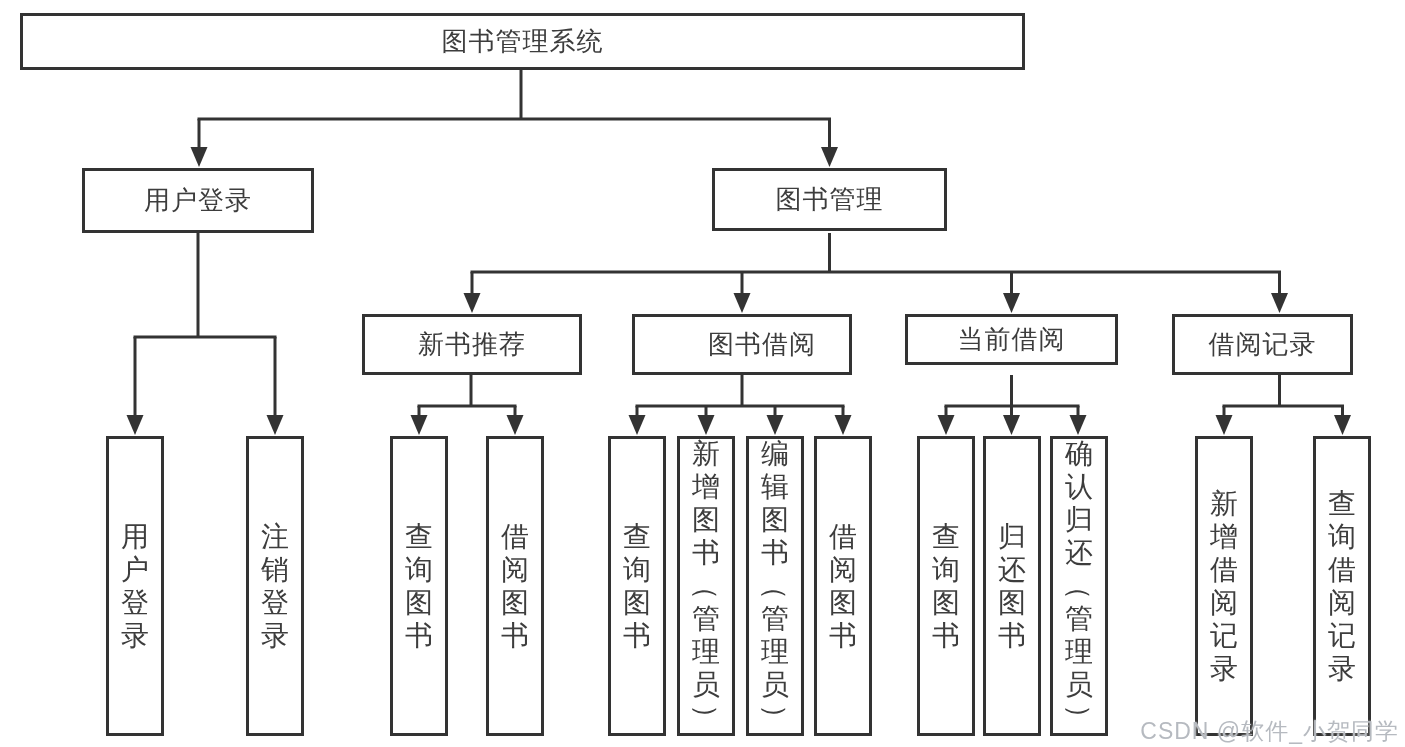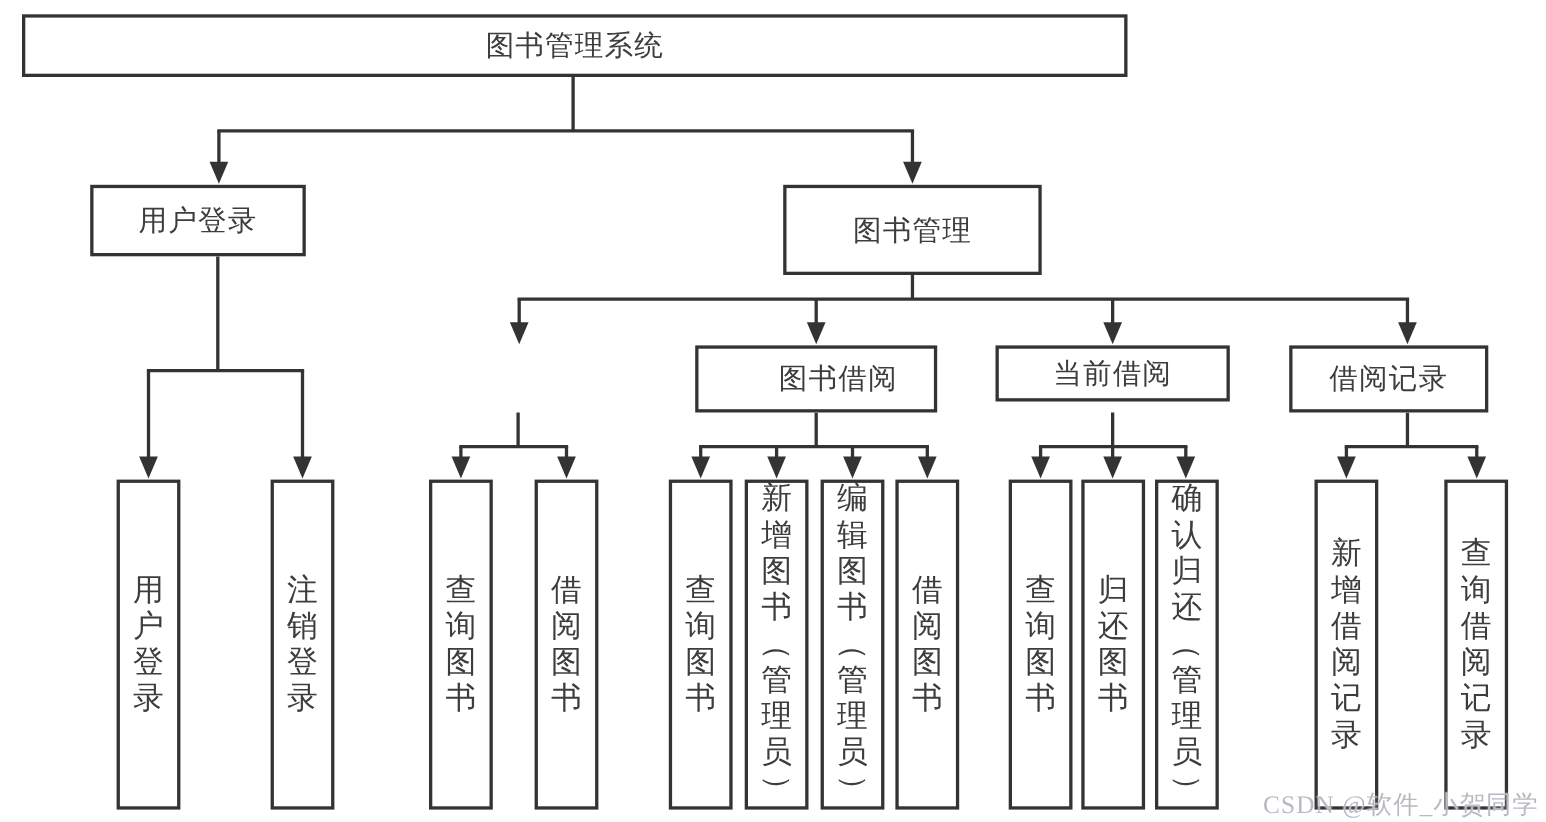--- a/index.html
+++ b/index.html
@@ -6,21 +6,21 @@
     --line:#333333;
     --text:#3d3d3d;
     --fill:#ffffff;
     --wm:#b6bac0;
   }
   html,body{margin:0;padding:0;background:#ffffff;}
   #canvas{
     position:relative;
     width:1405px;height:747px;
     background:var(--fill);
-    font-family:Liberation Serif, serif;
+    font-family:Liberation Sans, sans-serif;
     overflow:hidden;
   }
   #connectors{position:absolute;left:0;top:0;width:1405px;height:747px;}
   .node{
     position:absolute;
     background:var(--fill);
     border:3px solid var(--line);
     box-sizing:border-box;
     display:flex;align-items:center;justify-content:center;
     color:var(--text);
@@ -97,27 +97,30 @@
       <line x1="1224" y1="406" x2="1224" y2="418" stroke="#333333" stroke-width="3" stroke-linecap="butt"></line>
       <polygon points="1215.5,415 1232.5,415 1224,435" fill="#333333"></polygon>
       <line x1="1342.5" y1="406" x2="1342.5" y2="418" stroke="#333333" stroke-width="3" stroke-linecap="butt"></line>
       <polygon points="1334,415 1351,415 1342.5,435" fill="#333333"></polygon>
     </svg>
 
   <div class="node h" style="left:20px;top:13px;width:1005px;height:57px;">
     <span>图书管理系统</span>
   </div>
 
-  <div class="node h" style="left:82px;top:168px;width:196px;height:65px;">
+  <div class="node h" style="left:82px;top:168px;width:232px;height:65px;">
     <span>用户登录</span>
   </div>
-  <div class="node h" style="left:712px;top:168px;width:235px;height:82px;">
+  <div class="node h" style="left:712px;top:168px;width:235px;height:63px;">
     <span>图书管理</span>
   </div>
 
+  <div class="node h" style="left:362px;top:314px;width:220px;height:61px;">
+    <span>新书推荐</span>
+  </div>
   <div class="node h" style="left:632px;top:314px;width:220px;height:61px;padding-left:40px;">
     <span>图书借阅</span>
   </div>
   <div class="node h" style="left:905px;top:314px;width:213px;height:51px;">
     <span>当前借阅</span>
   </div>
   <div class="node h" style="left:1172px;top:314px;width:181px;height:61px;">
     <span>借阅记录</span>
   </div>
 

